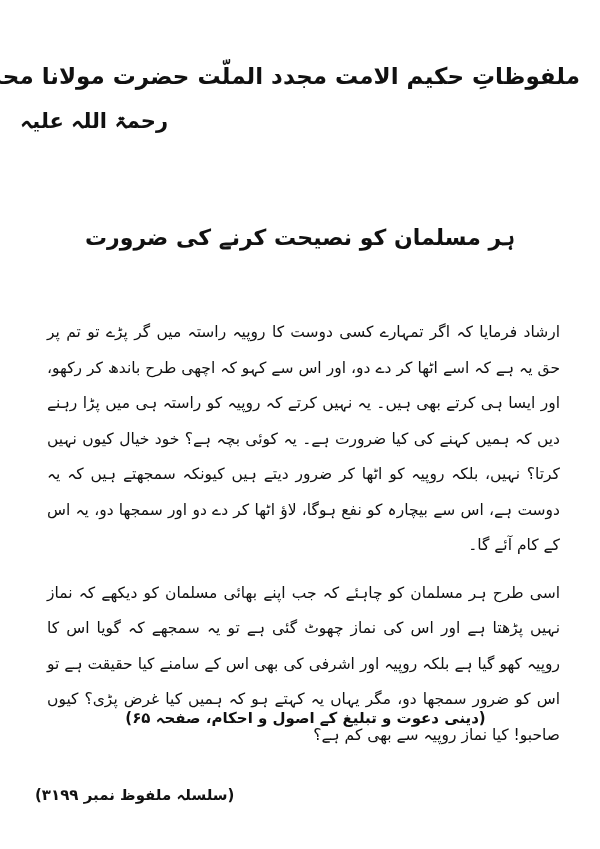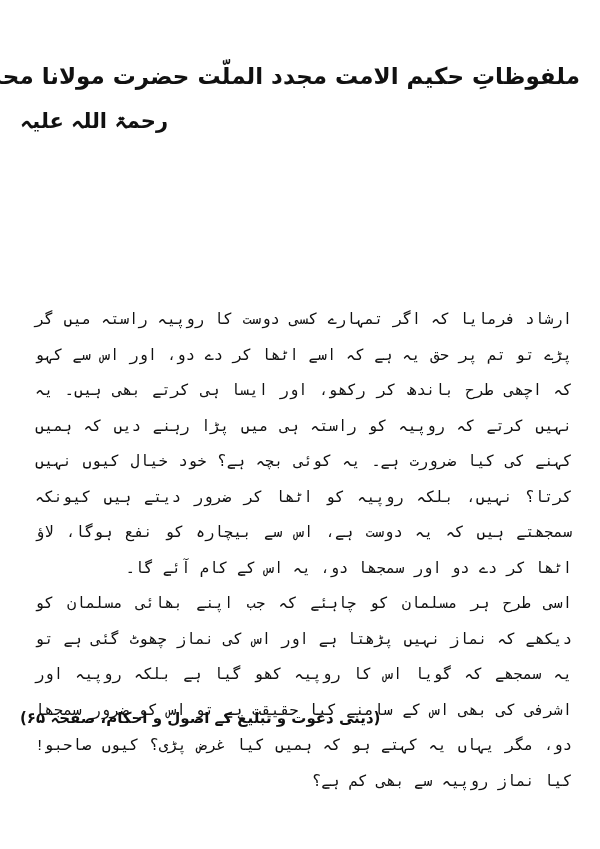--- a/index.html
+++ b/index.html
@@ -52,28 +52,27 @@
     .body {
       position: absolute;
       left: 35px; right: 28px;
       top: 303px;
       font-size: 15.5px;
       line-height: 35.5px;
       text-align: justify;
       text-align-last: right;
     }
     .para {
-      margin: 0;
-      font-family: Liberation Mono, monospace;
+      margin: 12px;
     }
     .citation {
       position: absolute;
       left: 20px; right: 9px;
       top: 703px;
-      text-align: left;
+      text-align: center;
       font-size: 15px;
       font-weight: bold;
       line-height: 30px;
     }
     .series {
       position: absolute;
       left: 35px;
       top: 780px;
       direction: rtl;
       font-size: 15px;
@@ -81,20 +80,22 @@
       line-height: 30px;
       white-space: nowrap;
     }
   </style>
 </head>
 <body>
 
 <div class="page">
   <div class="title">ملفوظاتِ حکیم الامت مجدد الملّت حضرت مولانا محمد اشرف علی تھانوی</div>
   <div class="subtitle">رحمۃ اللہ علیہ</div>
+  <div class="heading">ہر مسلمان کو نصیحت کرنے کی ضرورت</div>
 
   <div class="body">
     <p class="para">ارشاد فرمایا کہ اگر تمہارے کسی دوست کا روپیہ راستہ میں گر پڑے تو تم پر حق یہ ہے کہ اسے اٹھا کر دے دو، اور اس سے کہو کہ اچھی طرح باندھ کر رکھو، اور ایسا ہی کرتے بھی ہیں۔ یہ نہیں کرتے کہ روپیہ کو راستہ ہی میں پڑا رہنے دیں کہ ہمیں کہنے کی کیا ضرورت ہے۔ یہ کوئی بچہ ہے؟ خود خیال کیوں نہیں کرتا؟ نہیں، بلکہ روپیہ کو اٹھا کر ضرور دیتے ہیں کیونکہ سمجھتے ہیں کہ یہ دوست ہے، اس سے بیچارہ کو نفع ہوگا، لاؤ اٹھا کر دے دو اور سمجھا دو، یہ اس کے کام آئے گا۔</p>
     <p class="para">اسی طرح ہر مسلمان کو چاہئے کہ جب اپنے بھائی مسلمان کو دیکھے کہ نماز نہیں پڑھتا ہے اور اس کی نماز چھوٹ گئی ہے تو یہ سمجھے کہ گویا اس کا روپیہ کھو گیا ہے بلکہ روپیہ اور اشرفی کی بھی اس کے سامنے کیا حقیقت ہے تو اس کو ضرور سمجھا دو، مگر یہاں یہ کہتے ہو کہ ہمیں کیا غرض پڑی؟ کیوں صاحبو! کیا نماز روپیہ سے بھی کم ہے؟</p>
   </div>
 
   <div class="citation">(دینی دعوت و تبلیغ کے اصول و احکام، صفحہ ۶۵)</div>
+  <div class="series">(سلسلہ ملفوظ نمبر ۳۱۹۹)</div>
 </div>
 
 </body></html>

